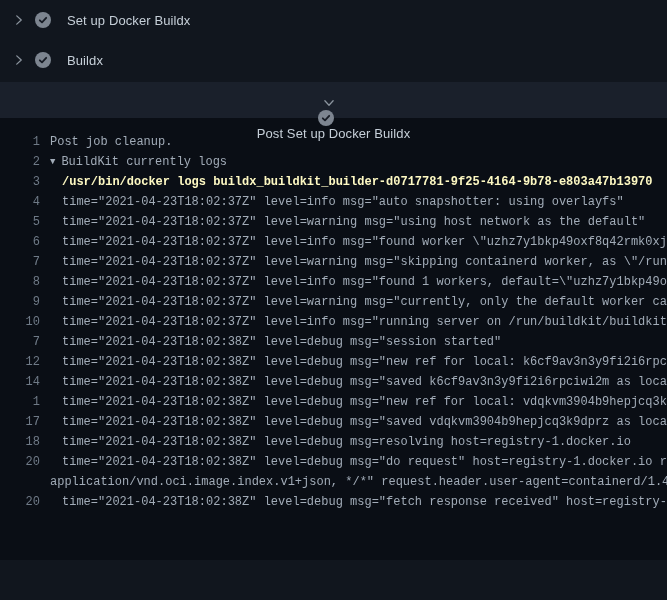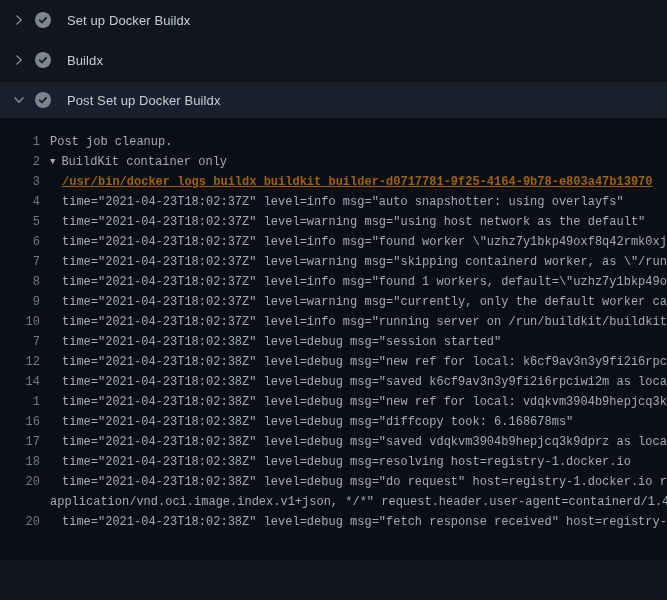--- a/index.html
+++ b/index.html
@@ -20,20 +20,21 @@
     display: flex;
     align-items: center;
     padding: 14px 12px;
     cursor: pointer;
     box-sizing: border-box;
   }
   .step-row.expanded {
     height: 36px;
     margin-top: 2px;
     background: #1a202b;
+    flex-direction: column;
   }
   .chev {
     width: 14px;
     height: 14px;
     margin-right: 9px;
     flex: none;
     display: flex;
     align-items: center;
     justify-content: center;
   }
@@ -74,21 +75,21 @@
     color: #6f7a87;
   }
   .lt {
     margin-left: 10px;
     color: #a2acb8;
     display: flex;
     align-items: center;
     white-space: pre;
   }
   .log-row.indent .lt { margin-left: 22px; }
-  .log-row.cmd .lt { color: #a16207; font-weight: bold; text-decoration: underline; }
+  .log-row.cmd .lt { color: #fef9c3; font-weight: bold; }
   .tri {
     font-size: 9px;
     margin-right: 6px;
     color: #a2acb8;
     display: none;
   }
   .log-row.group .tri { display: inline; }
 </style>
 </head>
 <body>
@@ -141,21 +142,21 @@
   </div>
 </div>
 <div class="log-panel" id="log-panel">
   <div class="log-row">
     <span class="ln">1</span>
     <span class="lt"><span class="txt">Post job cleanup.</span></span>
   </div>
 
   <div class="log-row group">
     <span class="ln">2</span>
-    <span class="lt"><span class="tri">▼</span><span class="txt">BuildKit container only</span></span>
+    <span class="lt"><span class="tri">▼</span><span class="txt">BuildKit currently logs</span></span>
   </div>
 
   <div class="log-row indent cmd">
     <span class="ln">3</span>
     <span class="lt"><span class="txt">/usr/bin/docker logs buildx_buildkit_builder-d0717781-9f25-4164-9b78-e803a47b13970</span></span>
   </div>
 
   <div class="log-row indent">
     <span class="ln">4</span>
     <span class="lt"><span class="txt">time="2021-04-23T18:02:37Z" level=info msg="auto snapshotter: using overlayfs"</span></span>
@@ -206,24 +207,20 @@
   <div class="log-row indent">
     <span class="ln">14</span>
     <span class="lt"><span class="txt">time="2021-04-23T18:02:38Z" level=debug msg="saved k6cf9av3n3y9fi2i6rpciwi2m as local</span></span>
   </div>
 
   <div class="log-row indent">
     <span class="ln">1</span>
     <span class="lt"><span class="txt">time="2021-04-23T18:02:38Z" level=debug msg="new ref for local: vdqkvm3904b9hepjcq3k9</span></span>
   </div>
 
-  <div class="log-row indent">
-    <span class="ln">16</span>
-    <span class="lt"><span class="txt">time="2021-04-23T18:02:38Z" level=debug msg="diffcopy took: 6.168678ms"</span></span>
-  </div>
 
   <div class="log-row indent">
     <span class="ln">17</span>
     <span class="lt"><span class="txt">time="2021-04-23T18:02:38Z" level=debug msg="saved vdqkvm3904b9hepjcq3k9dprz as local</span></span>
   </div>
 
   <div class="log-row indent">
     <span class="ln">18</span>
     <span class="lt"><span class="txt">time="2021-04-23T18:02:38Z" level=debug msg=resolving host=registry-1.docker.io</span></span>
   </div>

